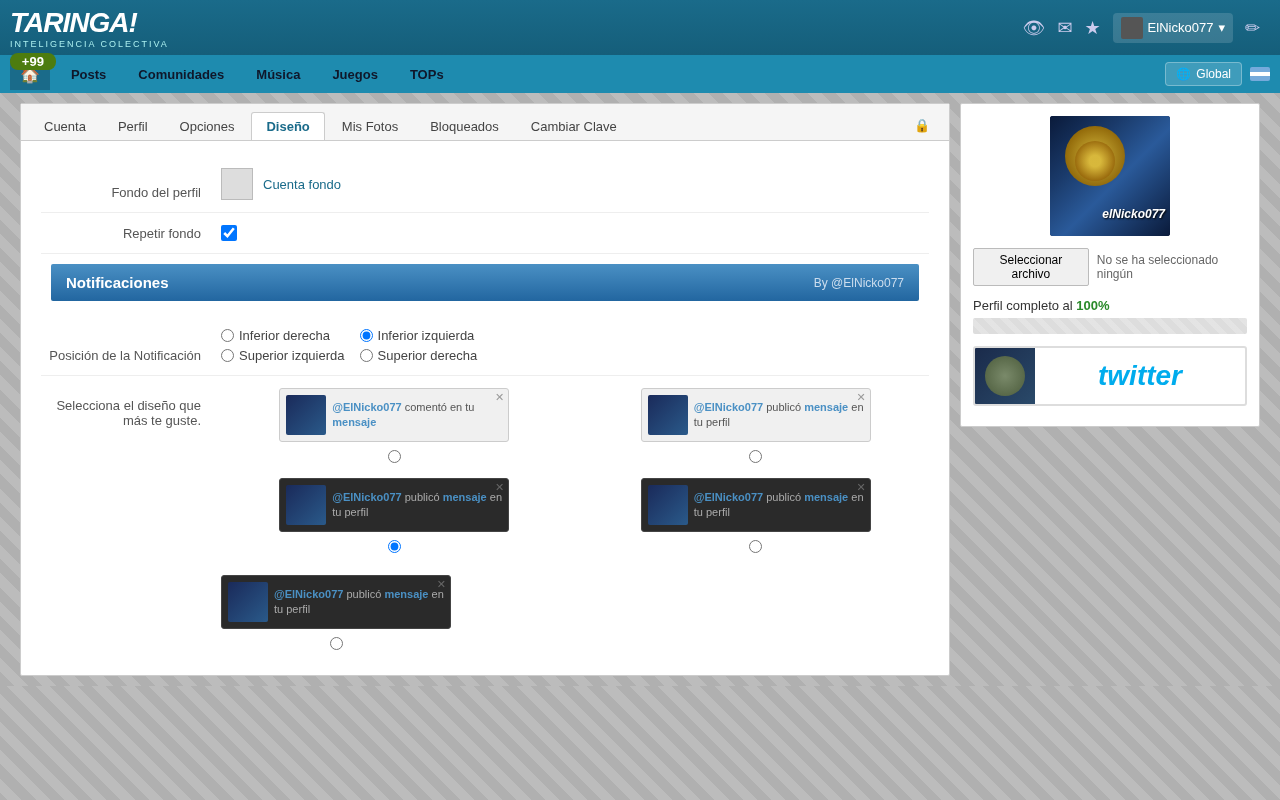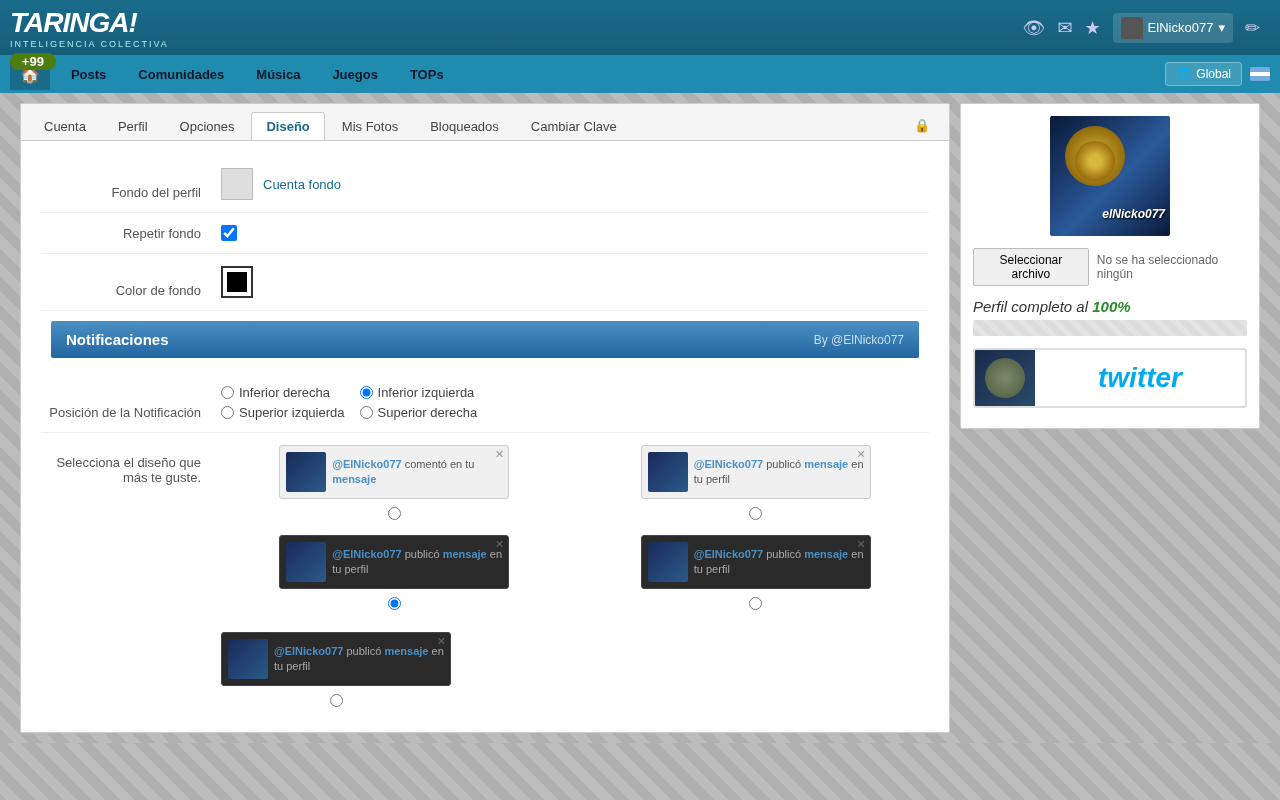--- a/index.html
+++ b/index.html
@@ -430,24 +430,23 @@
       border-radius: 2px;
     }
     .no-file-text {
       font-size: 12px;
       color: #666;
     }
     .profile-complete {
       margin-bottom: 12px;
     }
     .profile-complete-label {
-      font-size: 15px;
+      font-size: 13px;
       color: #333;
       margin-bottom: 5px;
-      font-style: italic;
     }
     .profile-pct {
       color: #2a8a2a;
       font-weight: bold;
     }
     .progress-bar {
       height: 16px;
       background: #ddd;
       border-radius: 2px;
       overflow: hidden;
@@ -583,28 +582,20 @@
         </div>
       </div>
 
       <div class="form-row">
         <div class="form-label">Repetir fondo</div>
         <div class="form-control">
           <input type="checkbox" class="checkbox-input" checked="" style="">
         </div>
       </div>
 
-      <div class="form-row">
-        <div class="form-label">Color de fondo</div>
-        <div class="form-control">
-          <div class="color-picker-swatch">
-            <div class="color-picker-inner"></div>
-          </div>
-        </div>
-      </div>
 
       <div class="notif-header">
         <span class="notif-title">Notificaciones</span>
         <span class="notif-by">By @ElNicko077</span>
       </div>
 
       <div class="form-row">
         <div class="form-label">Posición de la Notificación</div>
         <div class="form-control">
           <div class="position-grid">

